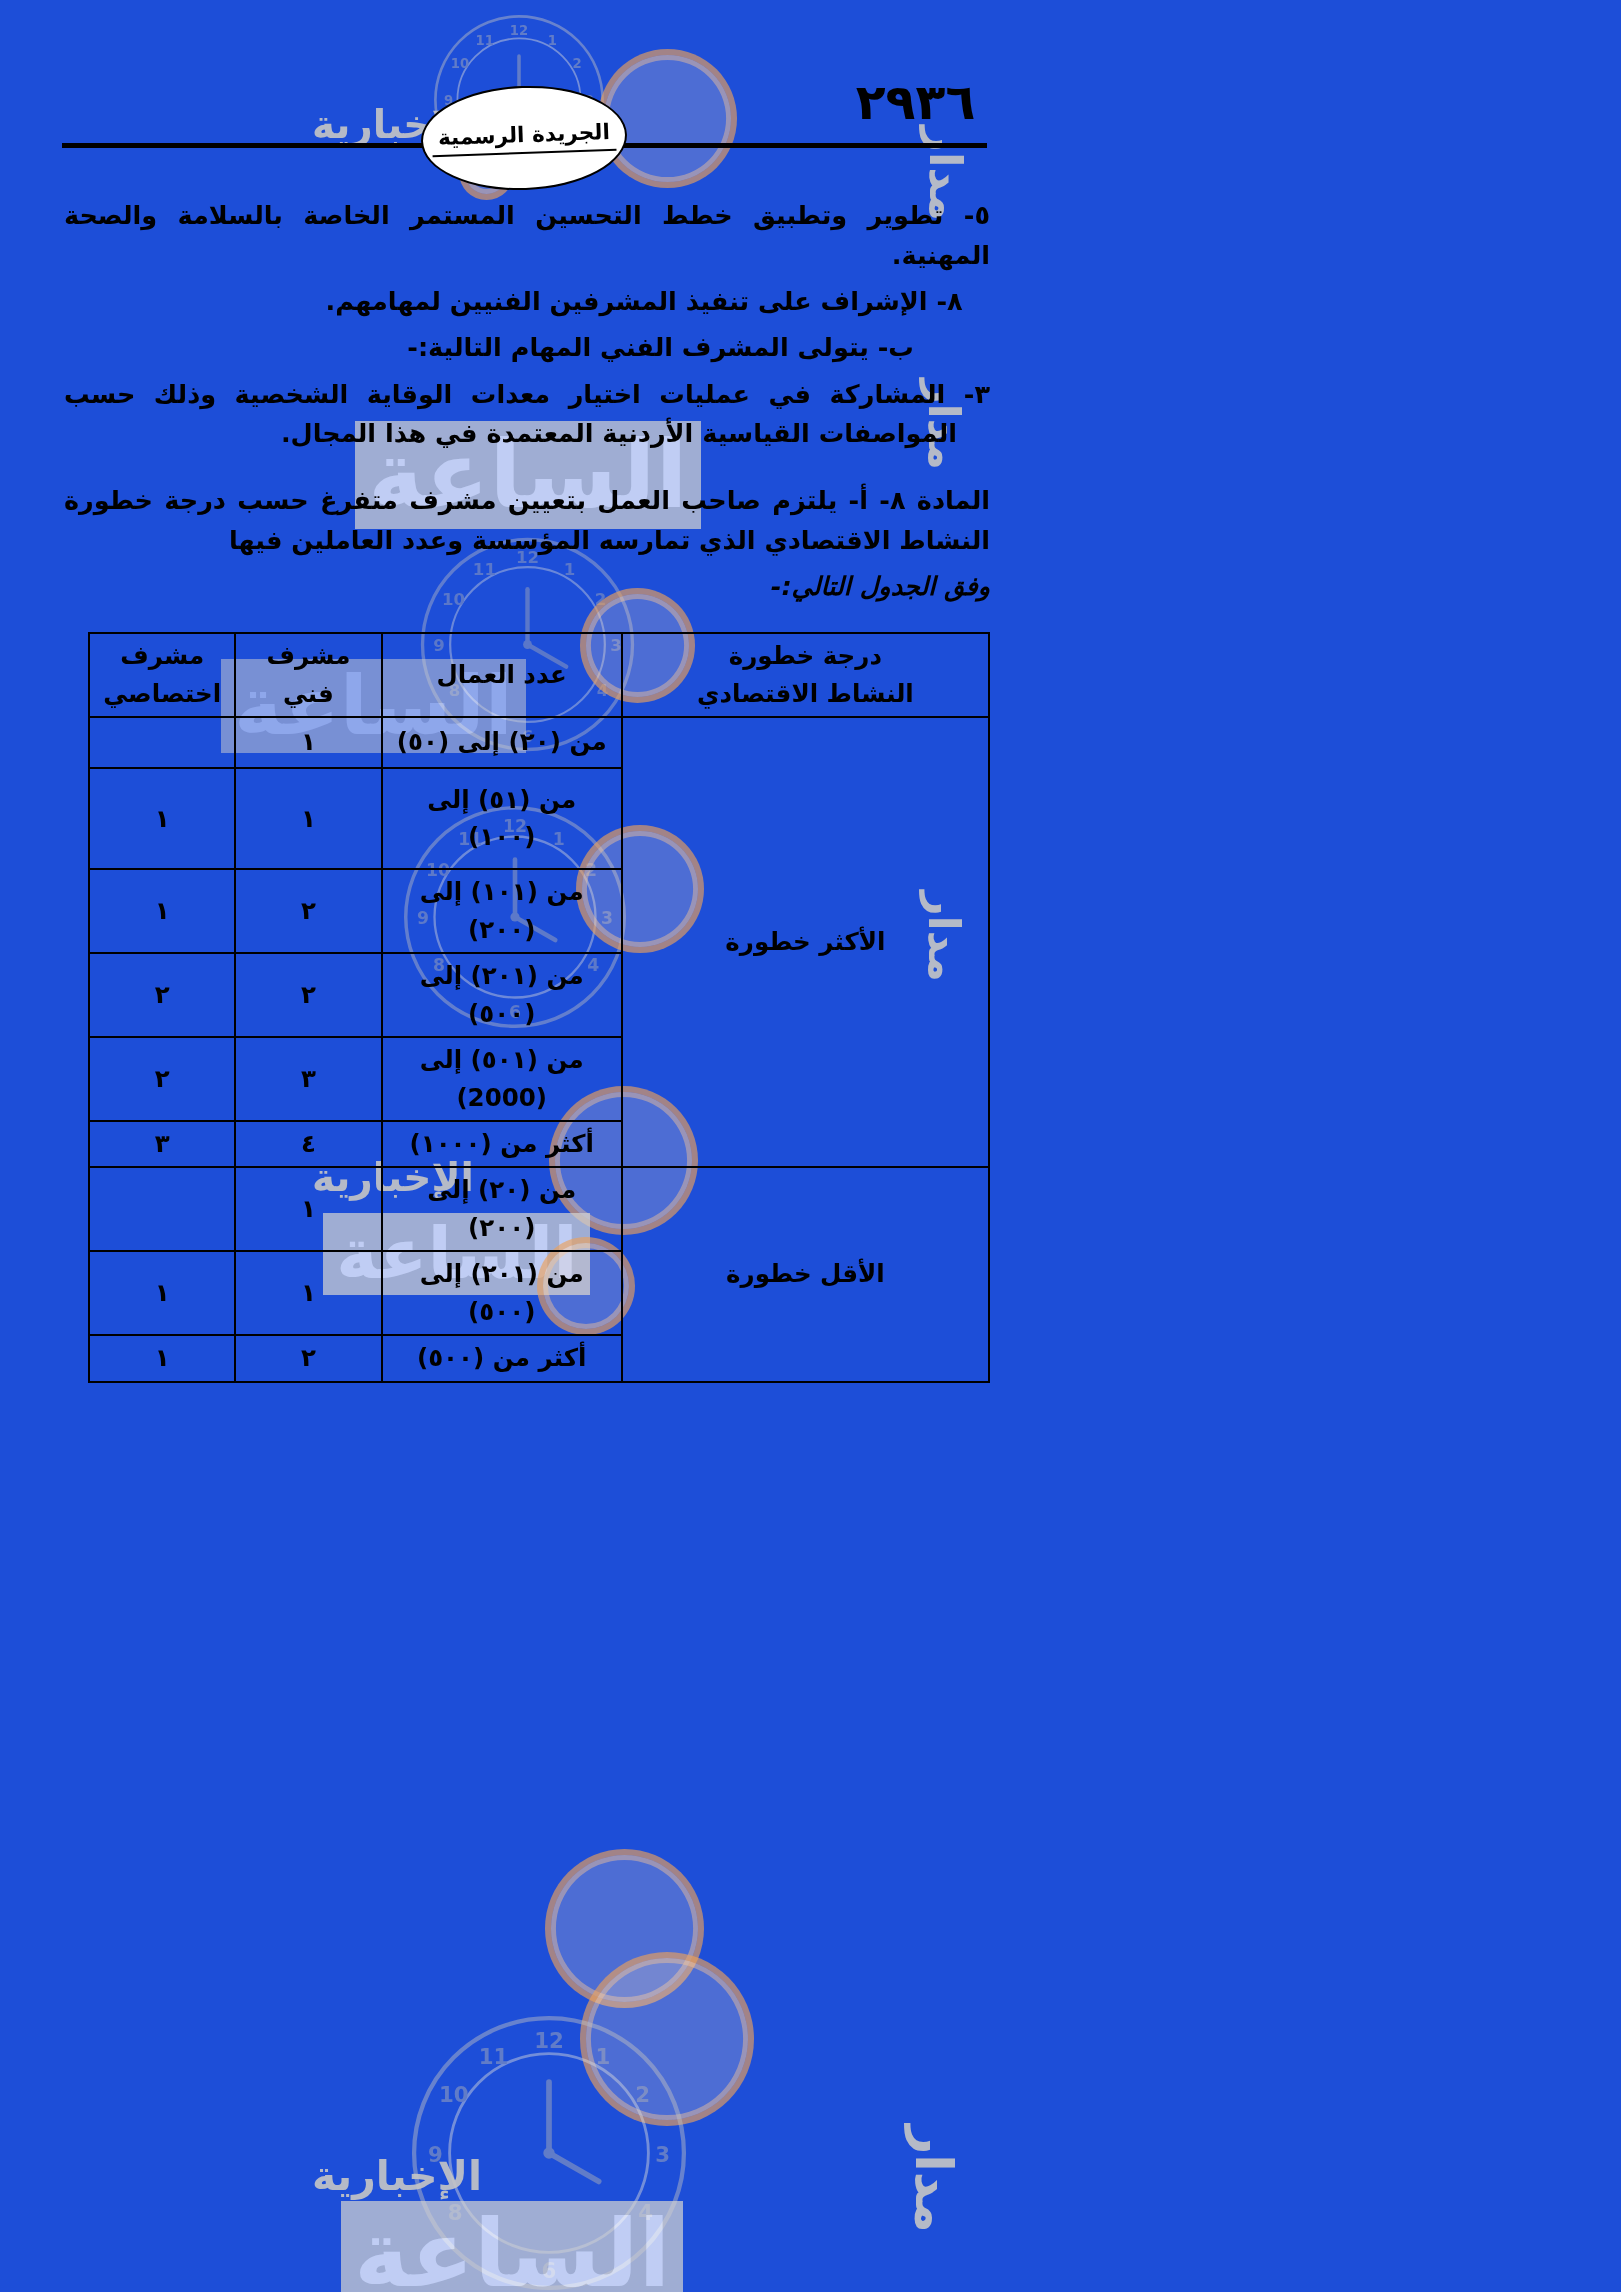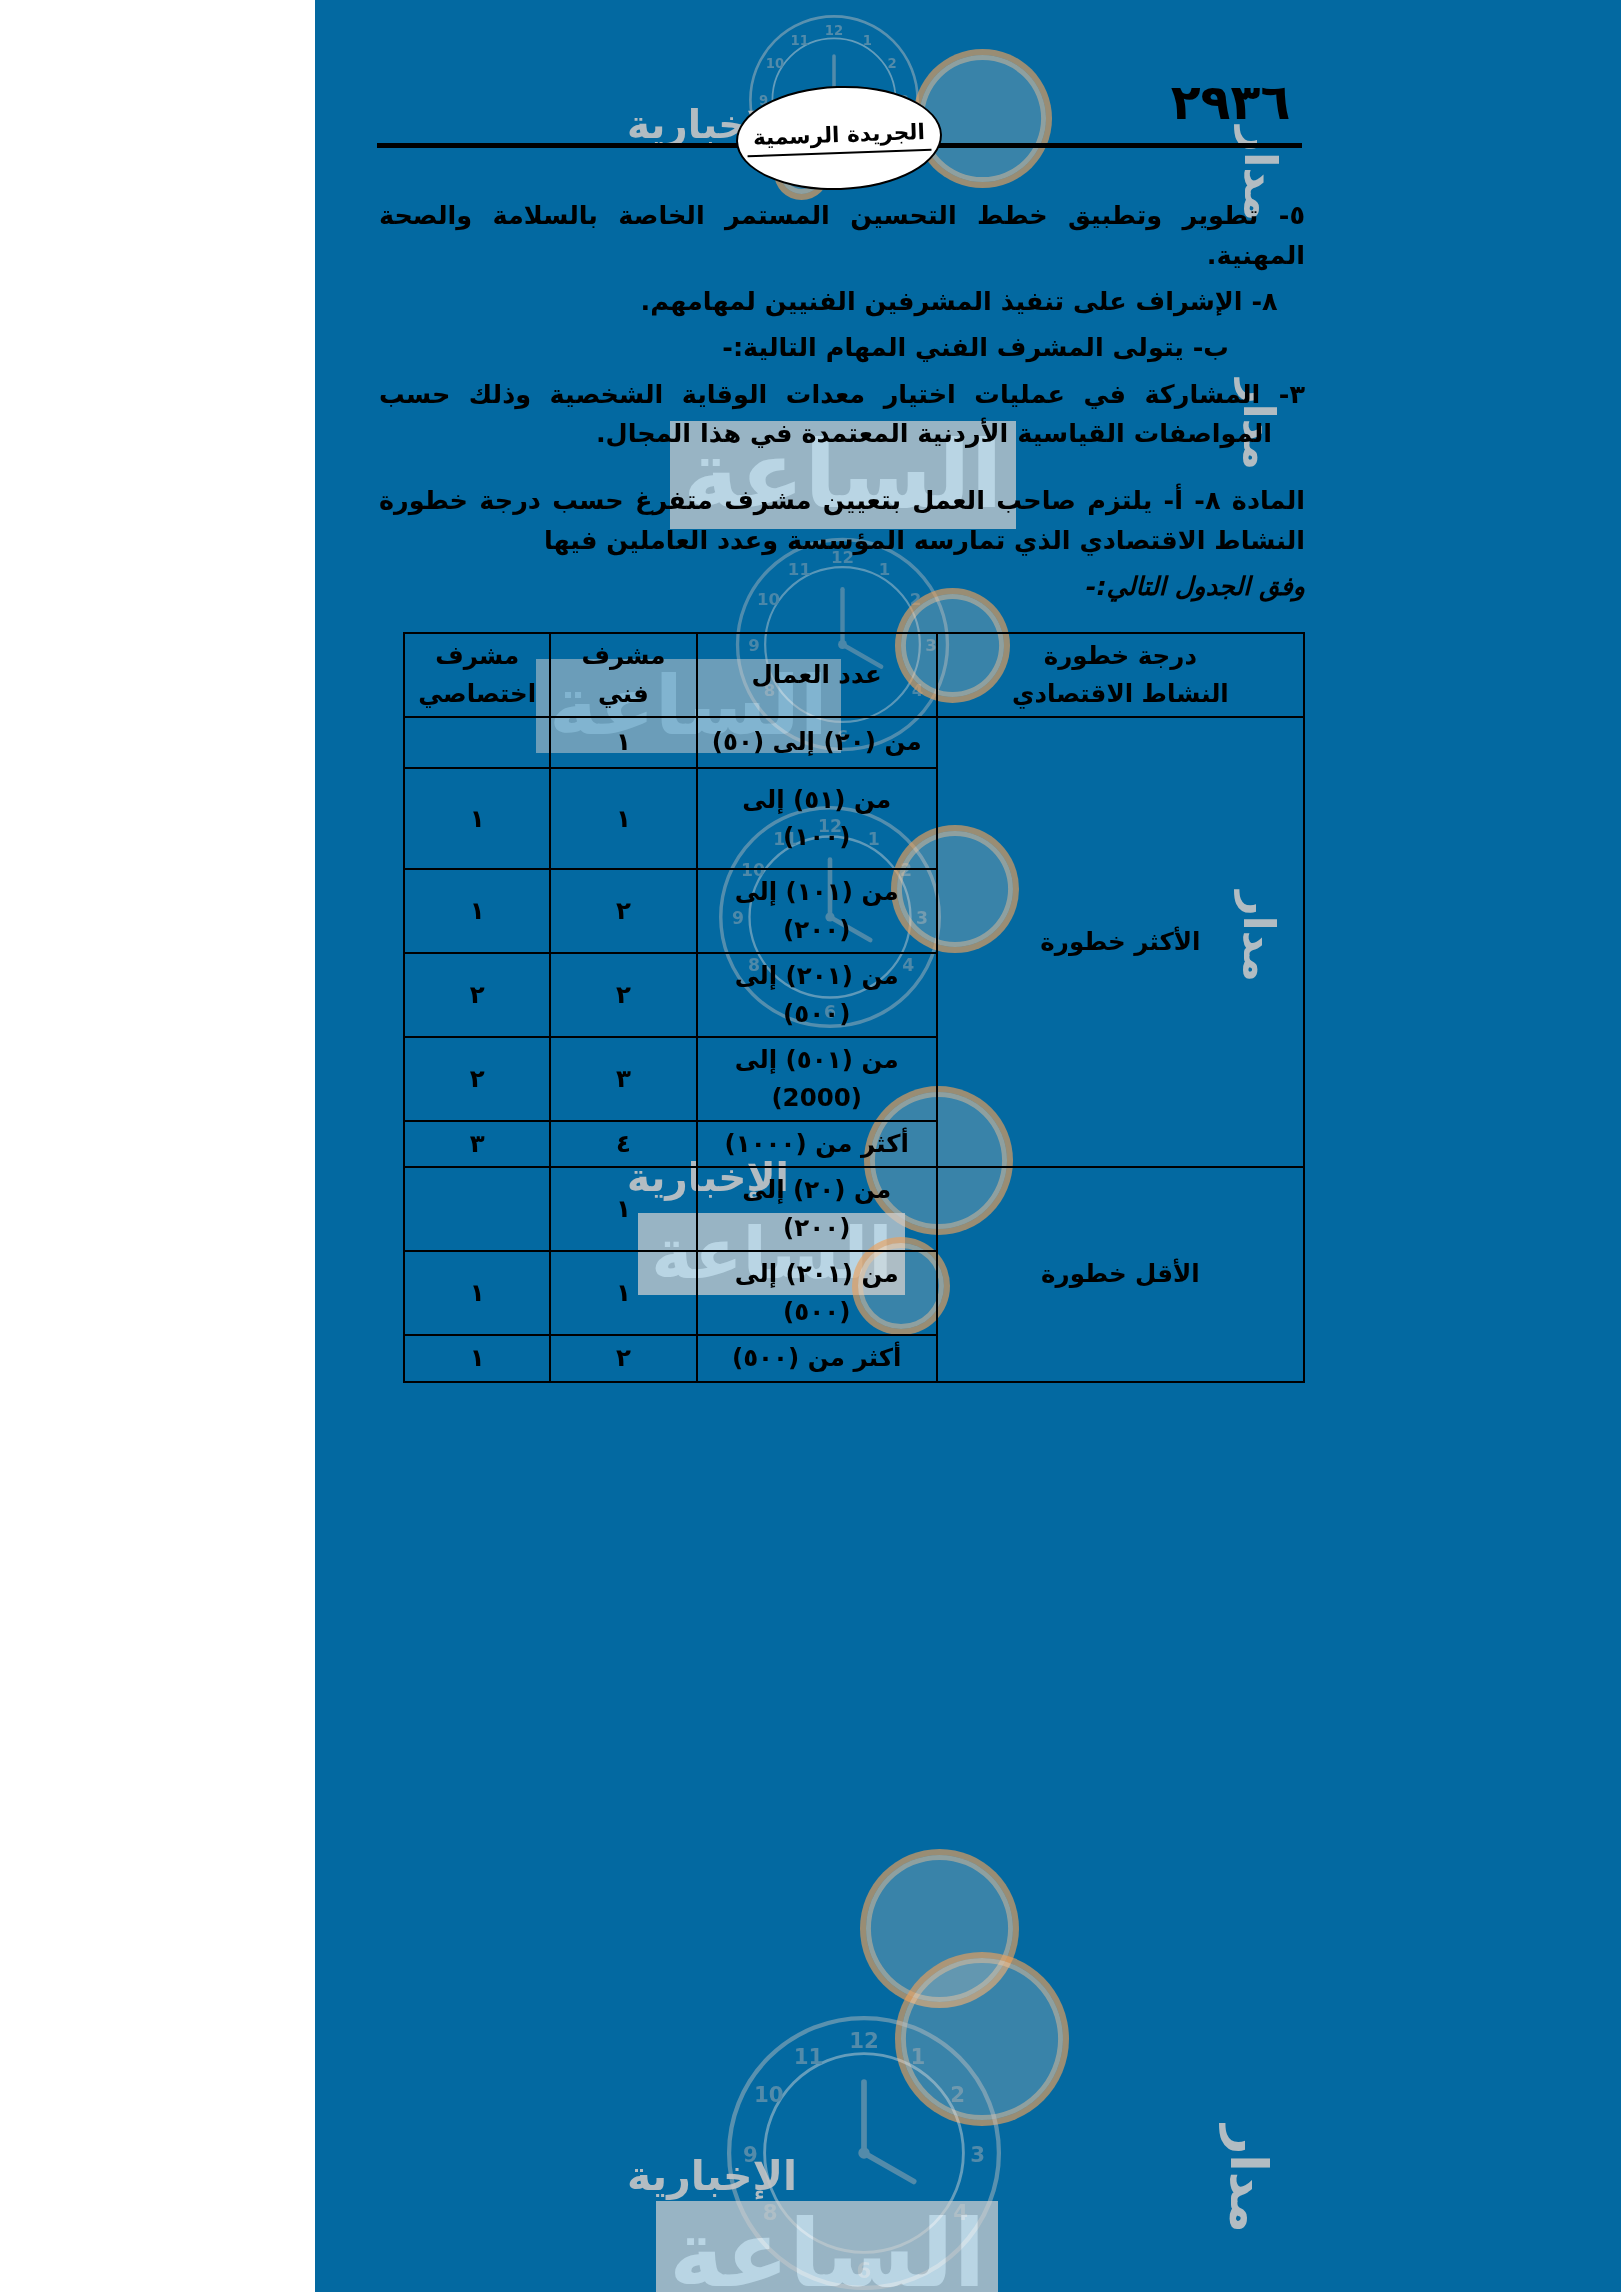--- a/index.html
+++ b/index.html
@@ -1,19 +1,19 @@
 <!DOCTYPE html>
 <html lang="ar" dir="rtl"><head>
 <meta charset="utf-8">
 <style>
   html,body { margin:0; padding:0; background:#ffffff; }
   .page {
     position:relative;
-    width:1306px; height:2293px;
-    background:#0369a1;
+    width:1621px; height:2293px;
+    background:#1d4ed8;
     overflow:hidden;
     font-family:"DejaVu Sans", sans-serif;
     direction:rtl;
     color:#000;
   }
 
   
   .wm { position:absolute; z-index:1; pointer-events:none; }
   .ring {
     border-radius:50%;

